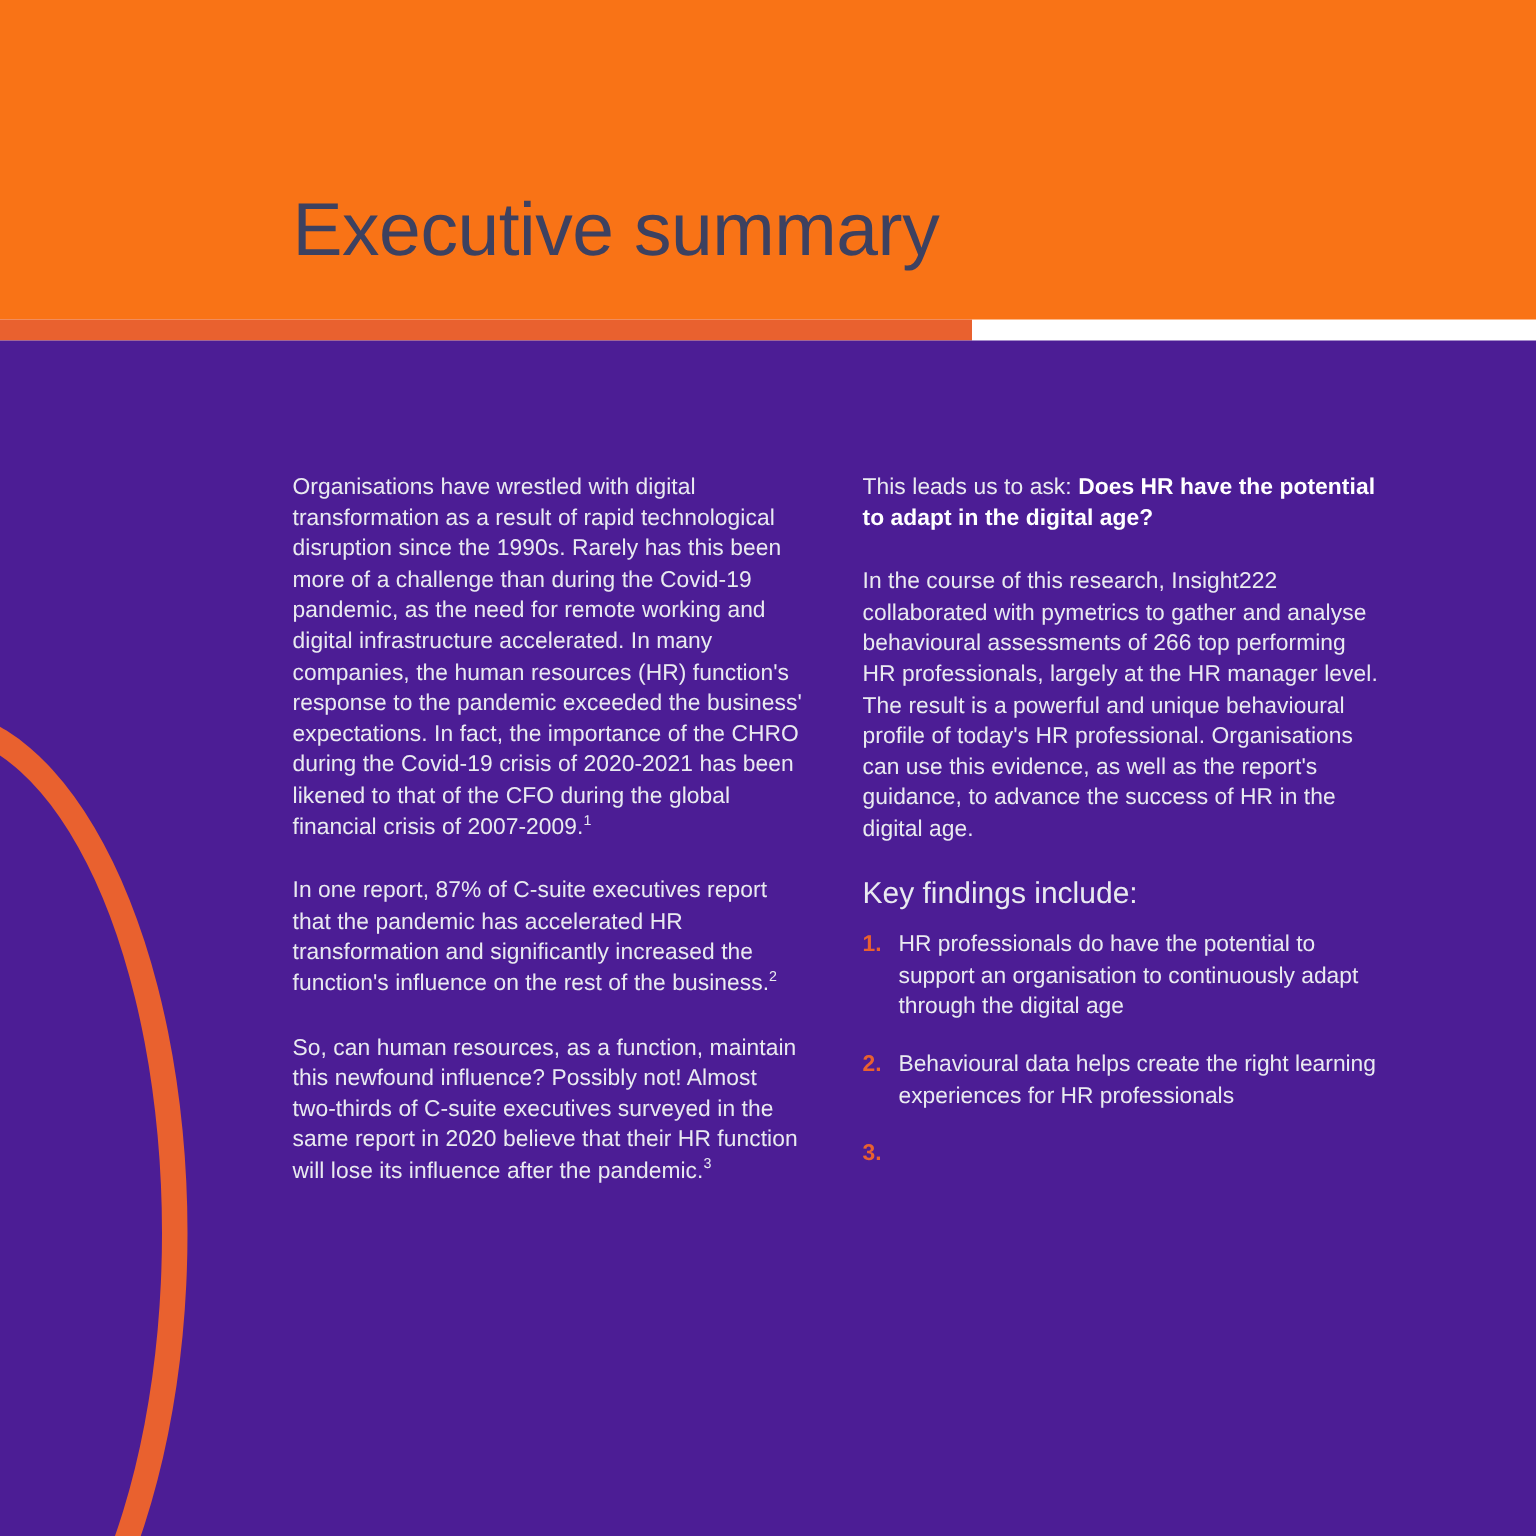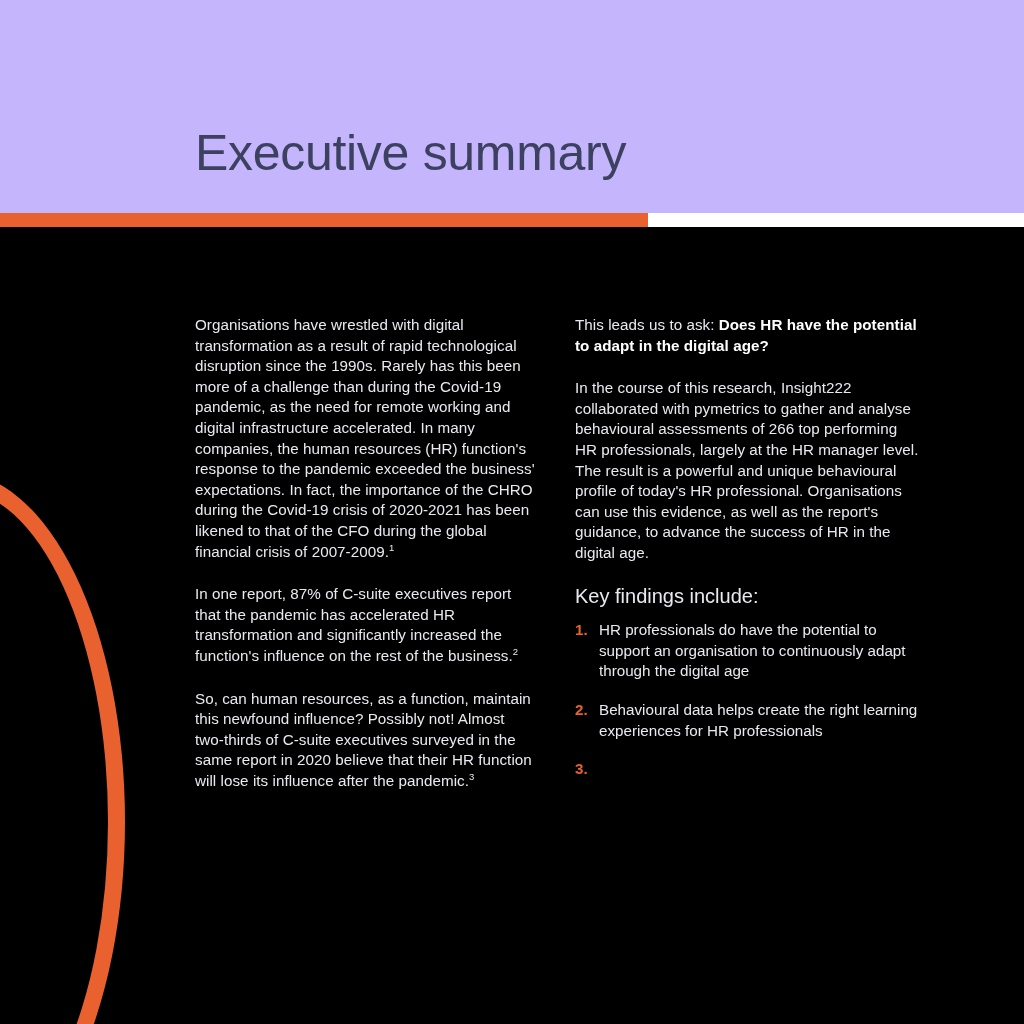--- a/index.html
+++ b/index.html
@@ -16,21 +16,21 @@
     font-family: "Liberation Sans", "DejaVu Sans", sans-serif;
   }
 
   
   .header {
     position: absolute;
     left: 0;
     top: 0;
     width: 1024px;
     height: 213px;
-    background: #c4b5fd;
+    background: #f97316;
   }
   .page-title {
     position: absolute;
     left: 195px;
     top: 128px;
     font-size: 50px;
     font-weight: 400;
     letter-spacing: -0.3px;
     color: #3d4160;
     line-height: 1.0;
@@ -47,21 +47,21 @@
     background: #e9612f;
   }
 
   
   .navy-panel {
     position: absolute;
     left: 0;
     top: 227px;
     width: 1024px;
     height: 797px;
-    background: #000000;
+    background: #4c1d95;
     overflow: hidden;
   }
 
   
   .ring-wrap {
     position: absolute;
     left: -215px;
     top: 245px;
     width: 360px;
     height: 720px;

